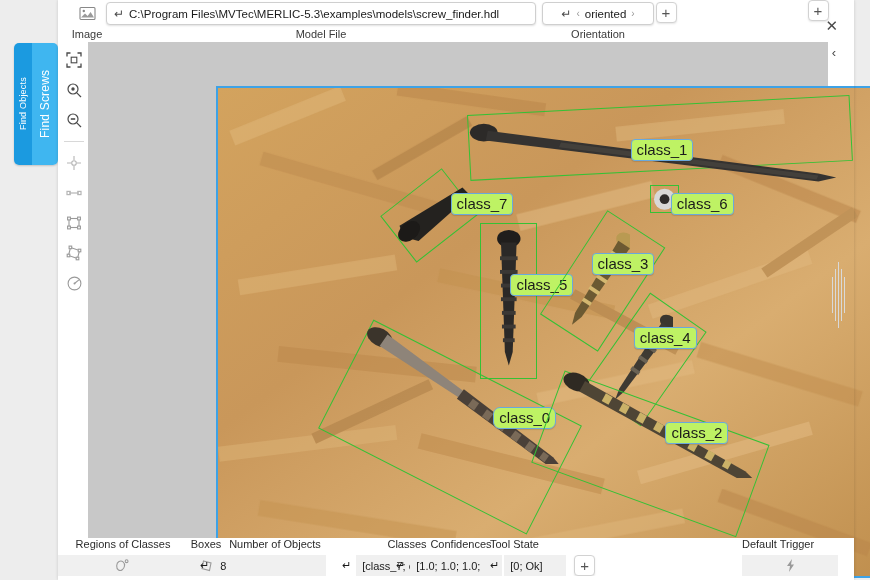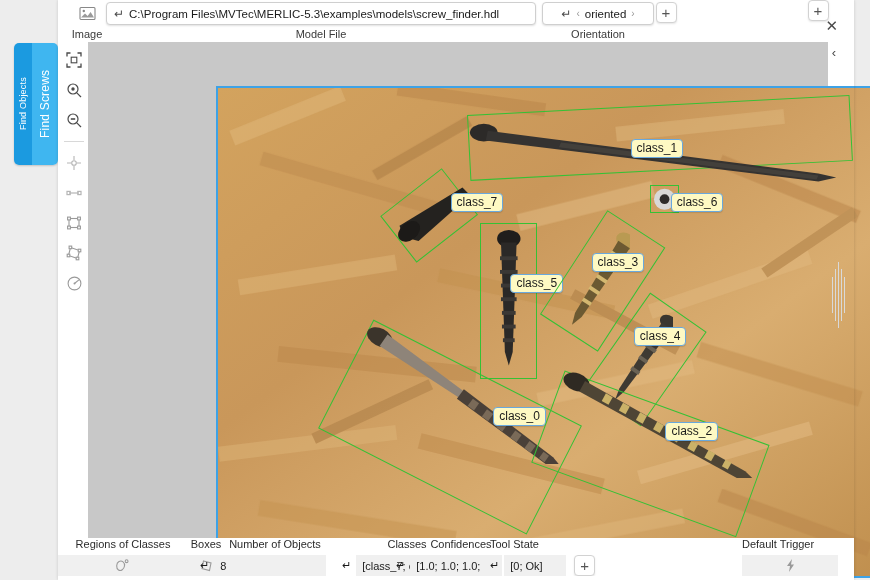--- a/index.html
+++ b/index.html
@@ -57,22 +57,22 @@
   .tool-div { width: 20px; height: 1px; background: #d8d8d8; margin: 1px 0; }
 
   
   .canvas { position: absolute; left: 88px; top: 42px; width: 740px; height: 496px;
             background: #c8c8c8; }
   .imgwrap { position: absolute; left: 128px; top: 44px; width: 664px; height: 492px;
              border: 2px solid #3ea2e6; overflow: hidden; }
   .woodbg { position: absolute; inset: 0; }
 
   .bbox { position: absolute; border: 1.4px solid #35c135; }
-  .lbl { position: absolute; background: #fef9c3; border: 1px solid #69a8dd;
-         border-radius: 4px; font-size: 12px; color: #1b1b1b; padding: 1px 5px 2px;
+  .lbl { position: absolute; background: #bef264; border: 1px solid #69a8dd;
+         border-radius: 4px; font-size: 15px; color: #1b1b1b; padding: 1px 5px 2px;
          white-space: nowrap; box-shadow: 0 1px 1px rgba(0,0,0,.12); }
 
   
   .botstrip { position: absolute; left: 58px; top: 538px; width: 796px; height: 42px;
               background: #fff; }
   .bot-col { position: absolute; top: 0; }
   .bot-cap { font-size: 11px; color: #2b2b2b; white-space: nowrap; }
   .bot-val { margin-top: 5px; height: 21px; display: flex; align-items: center; gap: 5px;
              font-size: 11px; color: #1a1a1a; white-space: nowrap; overflow: hidden; }
   .grayfield { background: #f0f0f0; border: 1px solid transparent; height: 21px;
@@ -330,21 +330,21 @@
           <g fill="#7a6a58">
             <rect x="130" y="25" width="8" height="9" transform="rotate(9 134 29)"></rect>
             <rect x="148" y="28" width="8" height="9" transform="rotate(9 152 32)"></rect>
             <rect x="166" y="31" width="8" height="9" transform="rotate(9 170 35)"></rect>
             <rect x="184" y="34" width="8" height="9" transform="rotate(9 188 38)"></rect>
             <rect x="202" y="37" width="8" height="9" transform="rotate(9 206 41)"></rect>
             <rect x="220" y="40" width="7" height="8" transform="rotate(9 223 44)"></rect>
           </g>
         </g>
       </svg>
-      <div class="lbl" style="left:41.7%; top:65.3%;">class_0</div>
+      <div class="lbl" style="left:41.7%; top:65.3%;border-radius:7px;">class_0</div>
 
       <div class="bbox" style="left:52%; top:59%; width:33%; height:20%; transform: rotate(20deg); transform-origin: 8% 8%;"></div>
       <svg style="position:absolute; left:52%; top:58%; width:35%; height:22%;" viewBox="0 0 240 110" preserveAspectRatio="none">
         <g transform="rotate(20 18 12)">
           <ellipse cx="16" cy="12" rx="14" ry="9" fill="#2f2a23"></ellipse>
           <path d="M24 8 L212 38 L226 44 L210 48 L22 20 Z" fill="#4e4535"></path>
           <g fill="#cbb268">
             <rect x="48" y="13" width="8" height="9" transform="rotate(9 52 17)"></rect>
             <rect x="68" y="16" width="8" height="9" transform="rotate(9 72 20)"></rect>
             <rect x="88" y="19" width="8" height="9" transform="rotate(9 92 23)"></rect>

